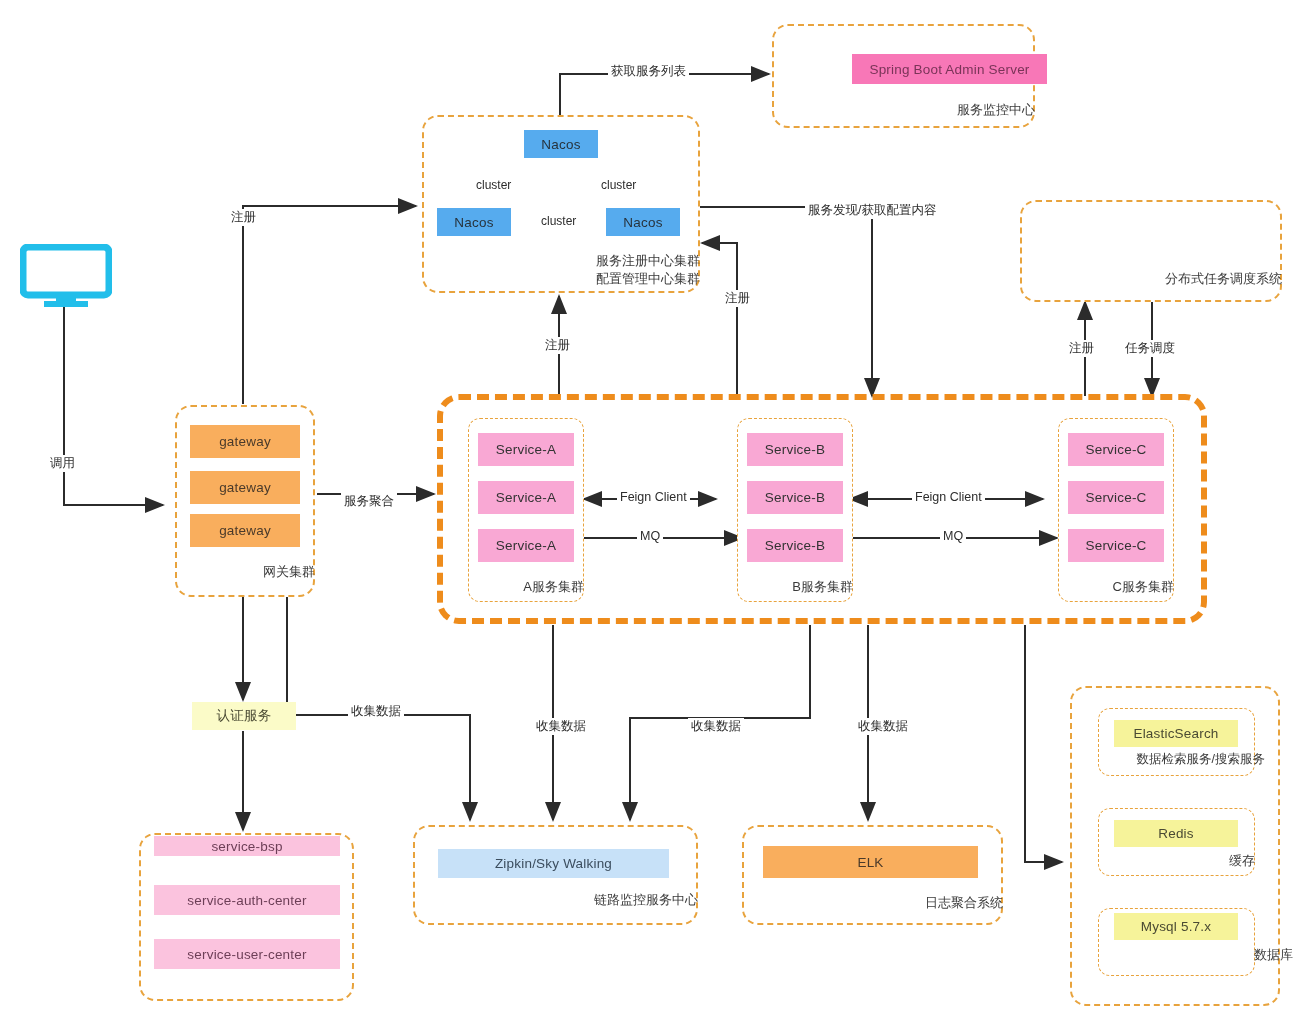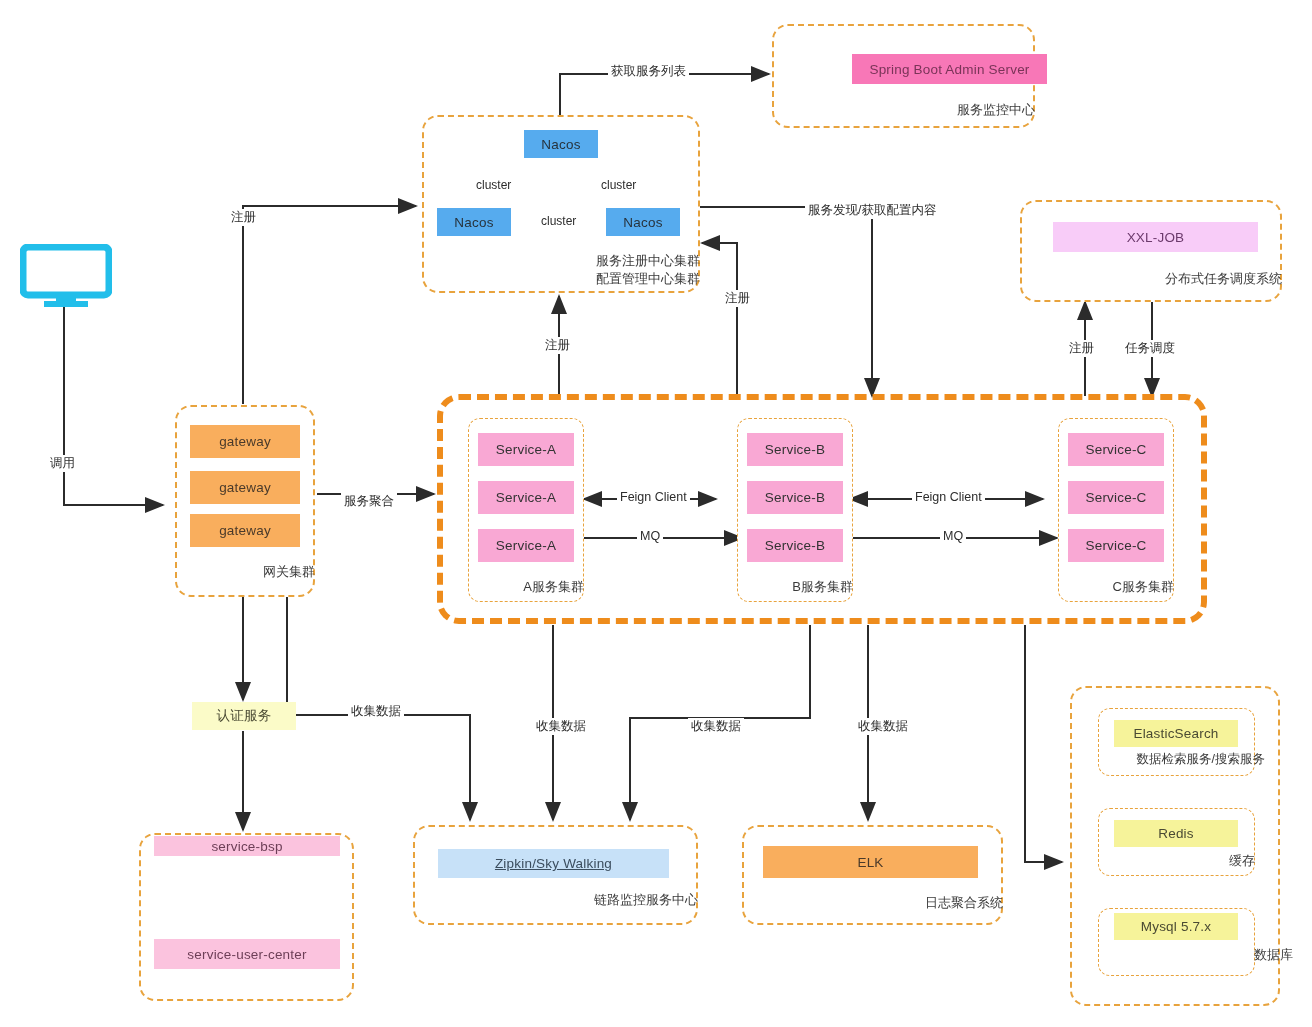--- a/index.html
+++ b/index.html
@@ -129,21 +129,20 @@
 
   <div class="cap" style="left:422px;top:252px;width:278px;">服务注册中心集群</div>
   <div class="cap" style="left:422px;top:270px;width:278px;">配置管理中心集群</div>
 
   <div class="grp" style="left:772px;top:24px;width:263px;height:104px;"></div>
   <div class="chip pink" style="left:808px;top:54px;width:195px;height:30px;margin-left:44px;">Spring Boot Admin Server</div>
   <div class="cap" style="left:772px;top:101px;width:263px;">服务监控中心</div>
   <div class="wlabel" style="left:608px;top:63px;">获取服务列表</div>
 
   <div class="grp" style="left:1020px;top:200px;width:262px;height:102px;"></div>
-  <div class="chip violet" style="left:1053px;top:222px;width:205px;height:30px;">XXL-JOB</div>
   <div class="cap" style="left:1020px;top:270px;width:262px;">分布式任务调度系统</div>
   <div class="wlabel" style="left:1066px;top:340px;">注册</div>
   <div class="wlabel" style="left:1122px;top:340px;">任务调度</div>
 
   <div class="wlabel" style="left:228px;top:209px;">注册</div>
   <div class="wlabel" style="left:542px;top:337px;">注册</div>
   <div class="wlabel" style="left:722px;top:290px;">注册</div>
   <div class="wlabel" style="left:805px;top:202px;">服务发现/获取配置内容</div>
 
   <div class="grp" style="left:175px;top:405px;width:140px;height:192px;"></div>
@@ -175,24 +174,25 @@
 
   <div class="wlabel" style="left:617px;top:490px;">Feign Client</div>
   <div class="wlabel" style="left:637px;top:529px;">MQ</div>
   <div class="wlabel" style="left:912px;top:490px;">Feign Client</div>
   <div class="wlabel" style="left:940px;top:529px;">MQ</div>
 
   <div class="chip yellowlite" style="left:192px;top:702px;width:104px;height:28px;">认证服务</div>
 
   <div class="grp" style="left:139px;top:833px;width:215px;height:168px;"></div>
   <div class="chip pinklite" style="left:154px;top:836px;width:186px;height:20px;">service-bsp</div>
+  <div class="chip pinklite" style="left:154px;top:885px;width:186px;height:30px;">service-auth-center</div>
   <div class="chip pinklite" style="left:154px;top:939px;width:186px;height:30px;">service-user-center</div>
 
   <div class="grp" style="left:413px;top:825px;width:285px;height:100px;"></div>
-  <div class="chip bluelite" style="left:438px;top:849px;width:231px;height:29px;text-decoration:underline;">Zipkin/Sky Walking</div>
+  <div class="chip bluelite" style="left:438px;top:849px;width:231px;height:29px;">Zipkin/Sky Walking</div>
   <div class="cap" style="left:413px;top:891px;width:285px;">链路监控服务中心</div>
 
   <div class="grp" style="left:742px;top:825px;width:261px;height:100px;"></div>
   <div class="chip orange" style="left:763px;top:846px;width:215px;height:32px;">ELK</div>
   <div class="cap" style="left:742px;top:894px;width:261px;">日志聚合系统</div>
 
   <div class="grp" style="left:1070px;top:686px;width:210px;height:320px;"></div>
 
   <div class="grp inner" style="left:1098px;top:708px;width:157px;height:68px;"></div>
   <div class="chip yellow" style="left:1114px;top:720px;width:124px;height:27px;">ElasticSearch</div>

